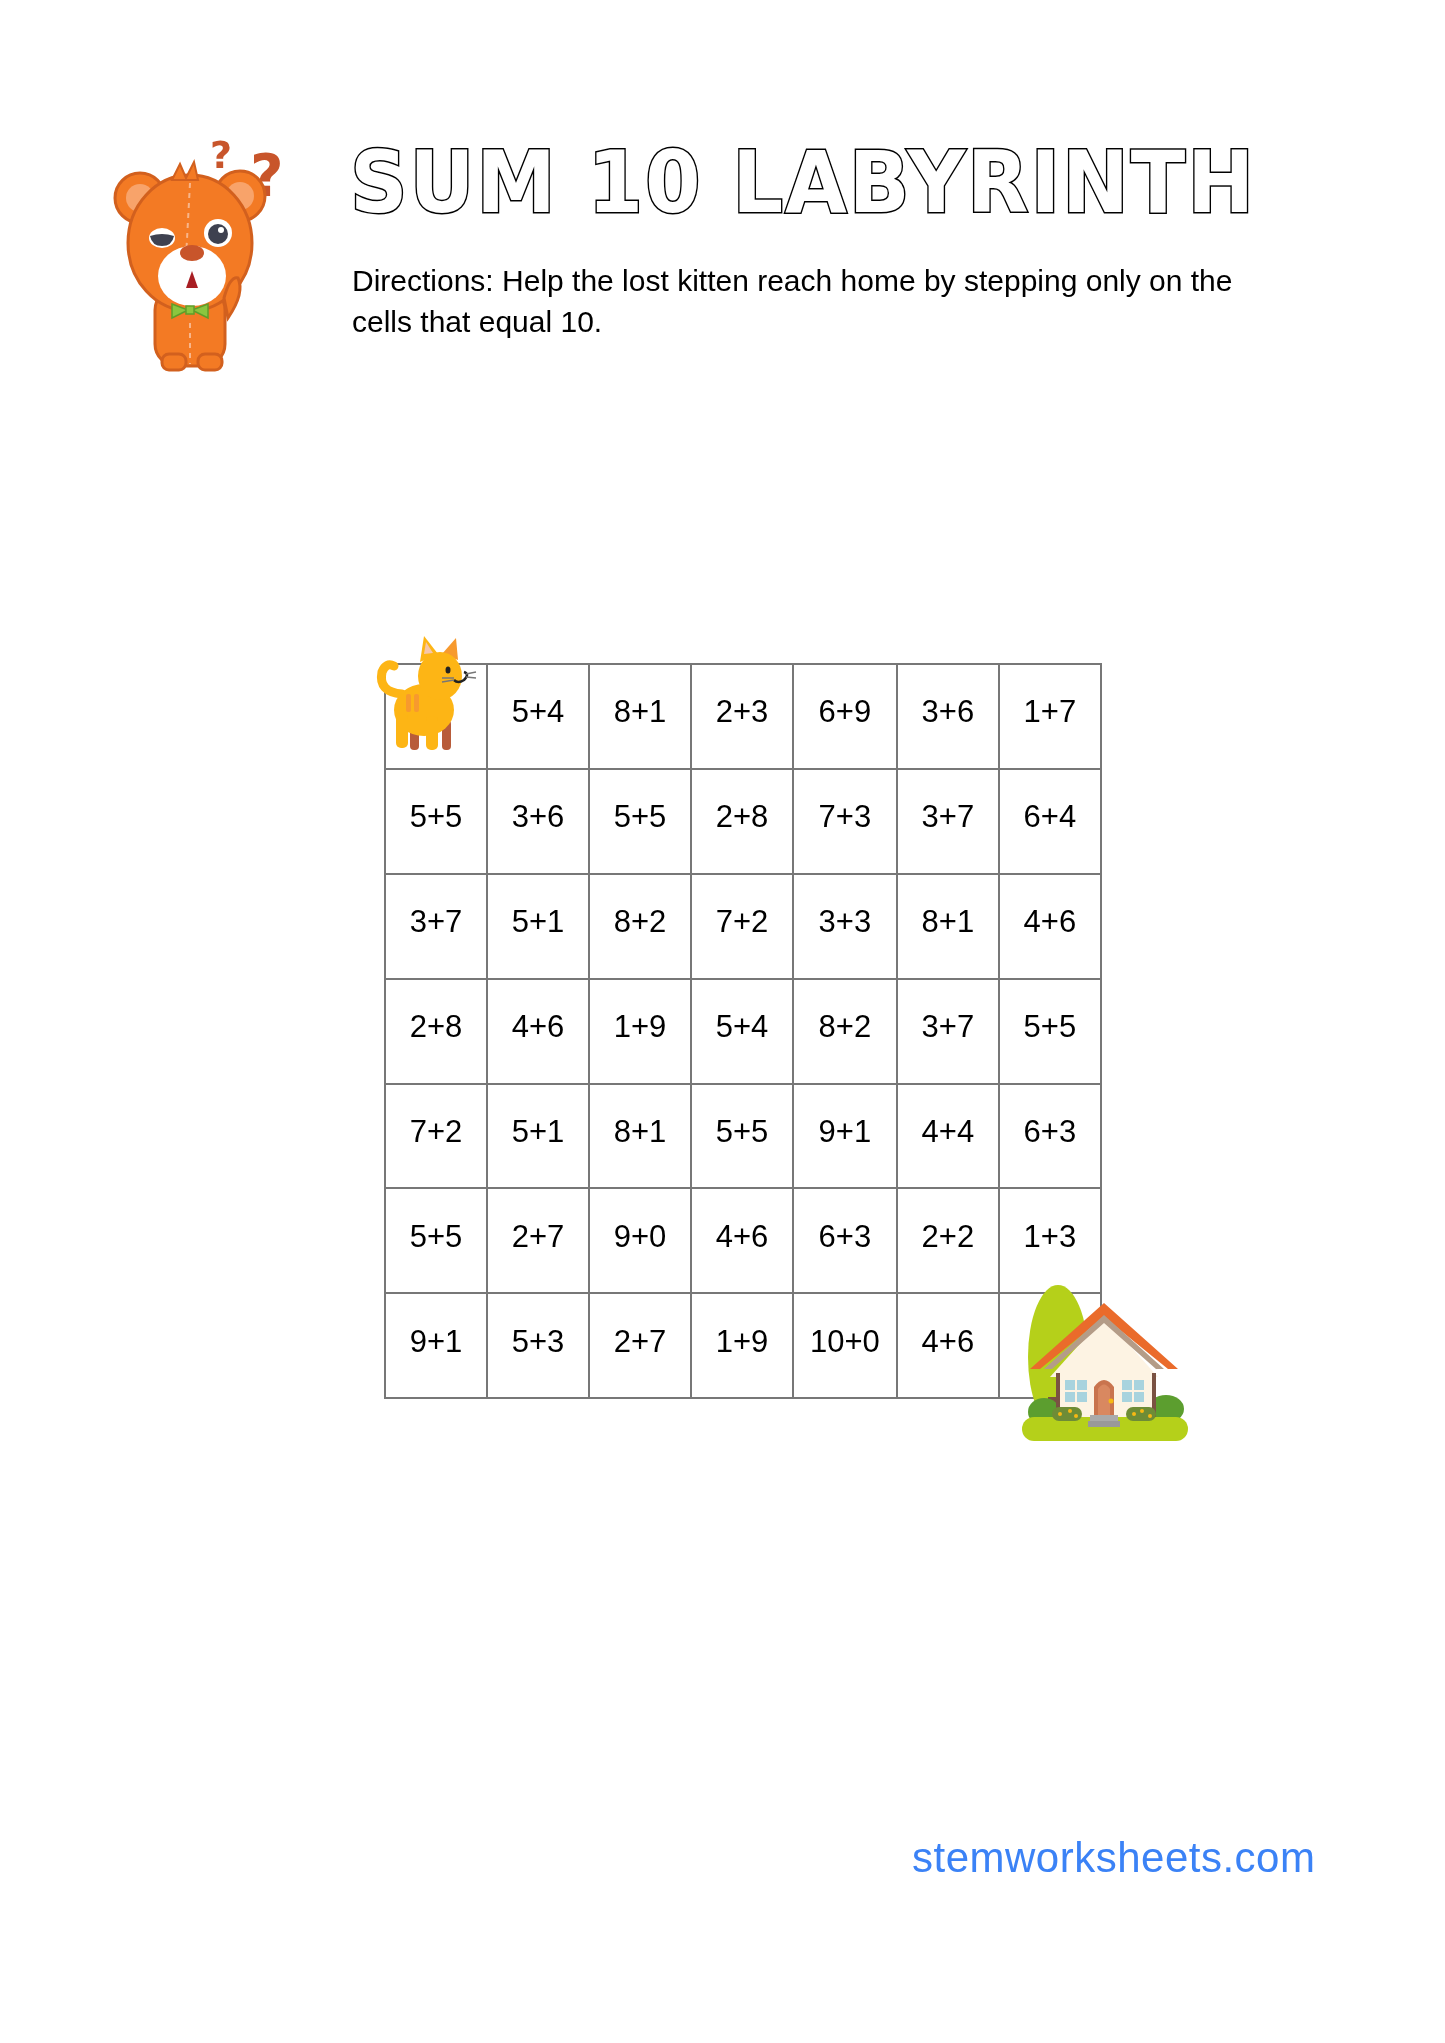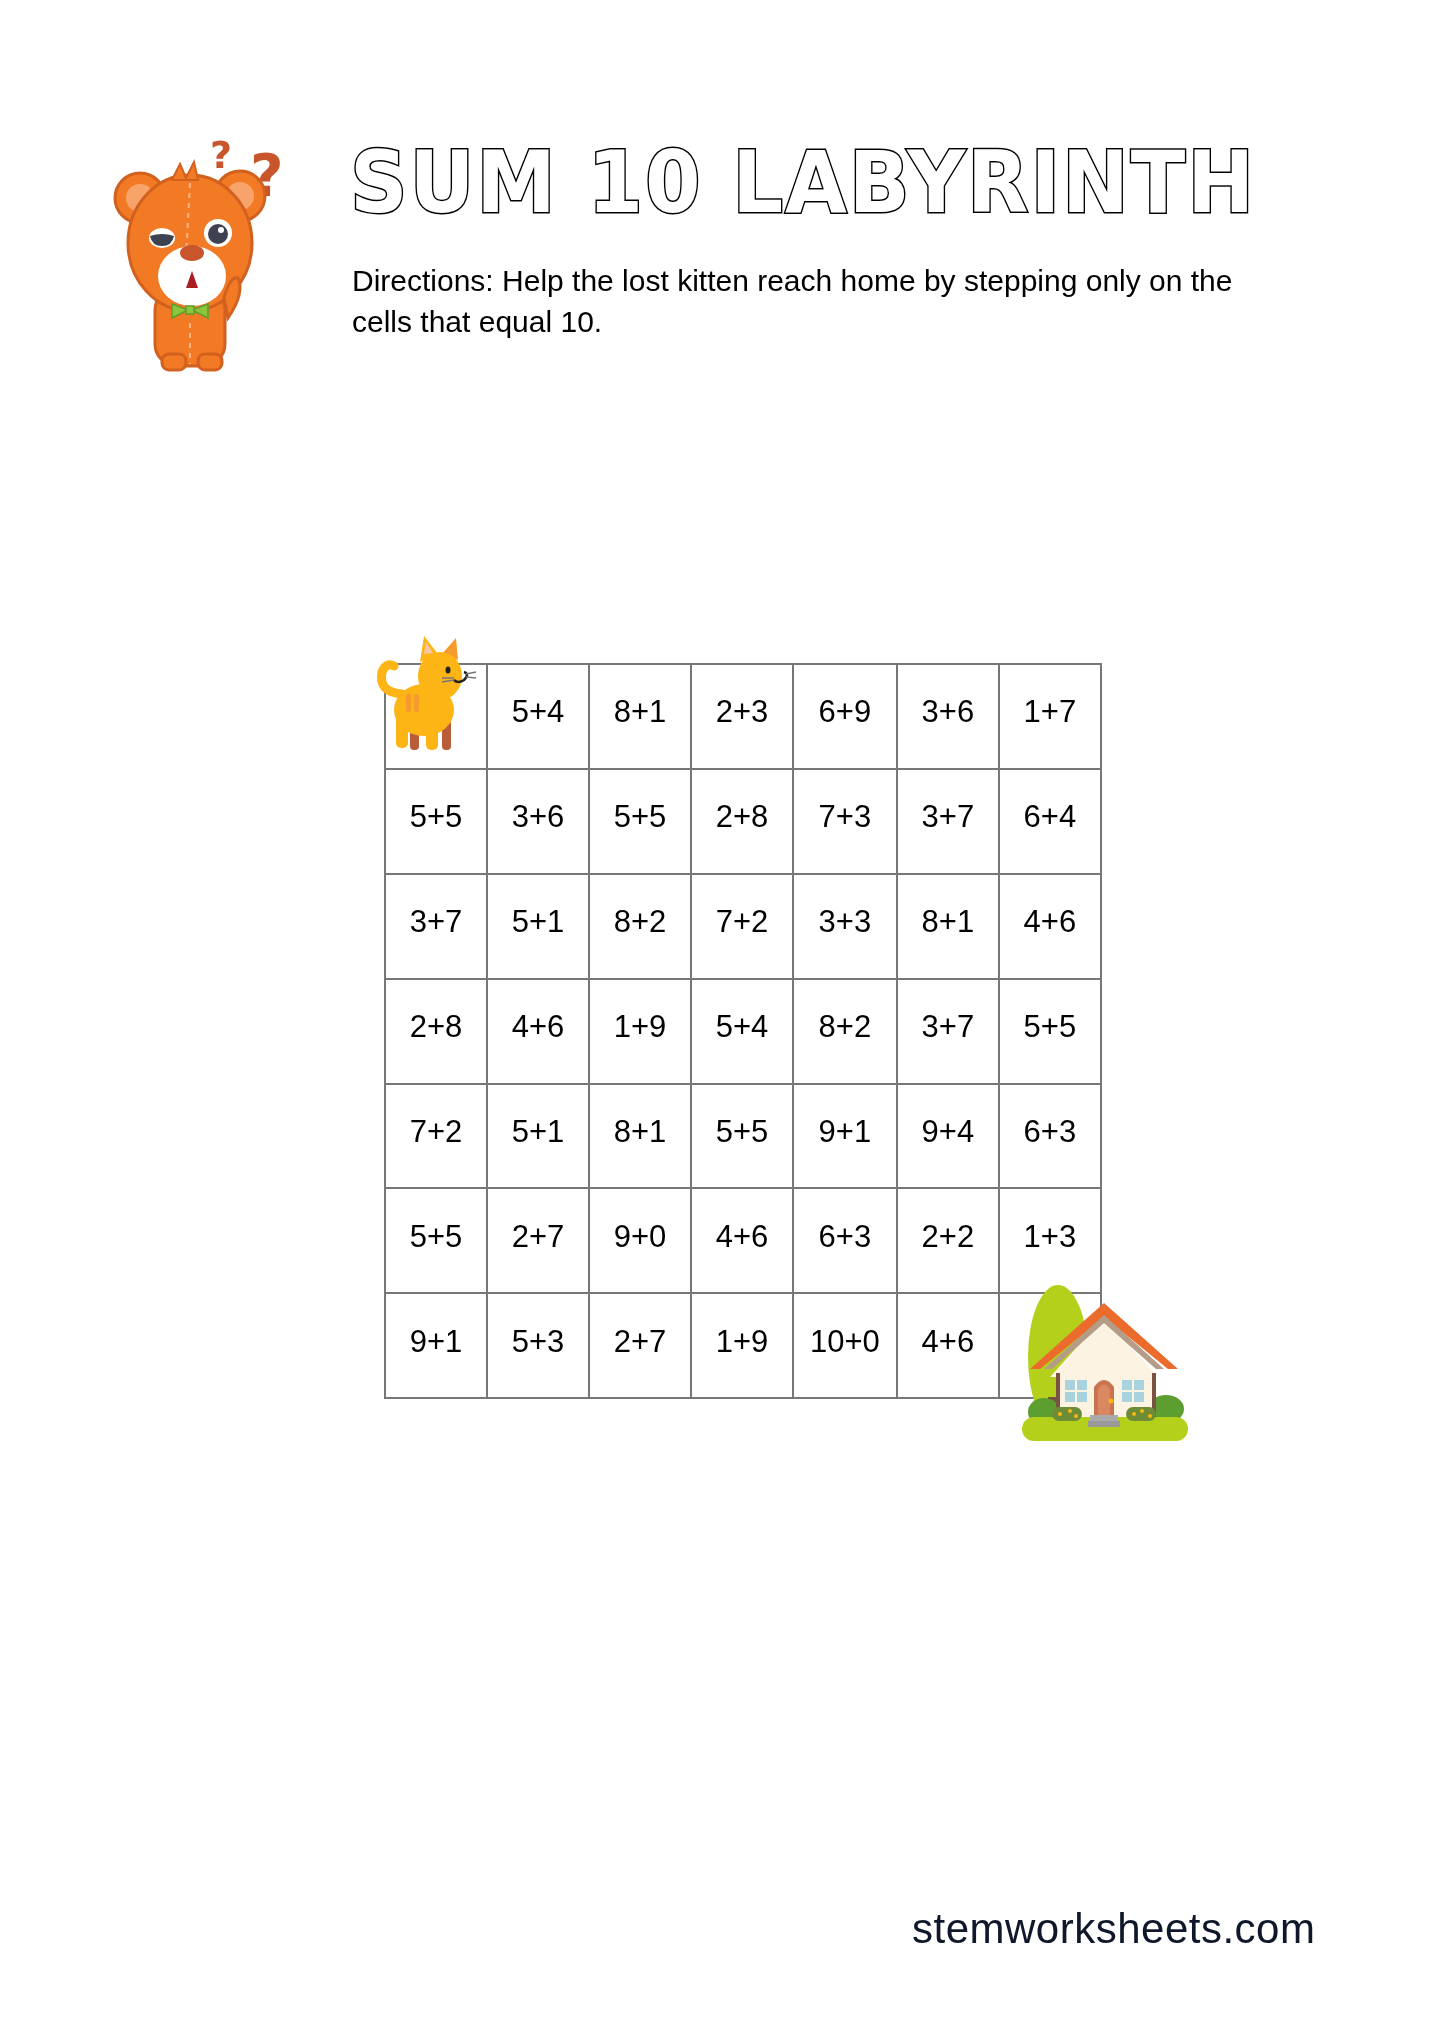--- a/index.html
+++ b/index.html
@@ -36,23 +36,23 @@
     font-size: 31px; color: #000;
     padding-top: 8px;
     box-sizing: border-box;
   }
   .grid tr { height: 104.9px; }
 
   .cat { position: absolute; left: 372px; top: 632px; width: 112px; height: 120px; }
   .house { position: absolute; left: 1018px; top: 1277px; width: 172px; height: 165px; }
 
   .footer {
-    position: absolute; left: 912px; top: 1905px;
+    position: absolute; left: 912px; top: 1834px;
     font-family: "Liberation Sans", sans-serif;
-    font-size: 42px; letter-spacing: 0.5px; color: #0f172a;
+    font-size: 42px; letter-spacing: 0.5px; color: #3b82f6;
     white-space: nowrap;
   }
 </style>
 </head>
 <body>
 
 <svg class="bear" viewBox="0 0 205 245">
 
   <g fill="#C8552B" font-family="DejaVu Sans, sans-serif" font-weight="bold">
     <text x="100" y="40" font-size="38">?</text>
@@ -134,21 +134,21 @@
         <td>8+2</td>
         <td>3+7</td>
         <td>5+5</td>
       </tr>
       <tr>
         <td>7+2</td>
         <td>5+1</td>
         <td>8+1</td>
         <td>5+5</td>
         <td>9+1</td>
-        <td>9+4</td>
+        <td>4+4</td>
         <td>6+3</td>
       </tr>
       <tr>
         <td>5+5</td>
         <td>2+7</td>
         <td>9+0</td>
         <td>4+6</td>
         <td>6+3</td>
         <td>2+2</td>
         <td>1+3</td>

